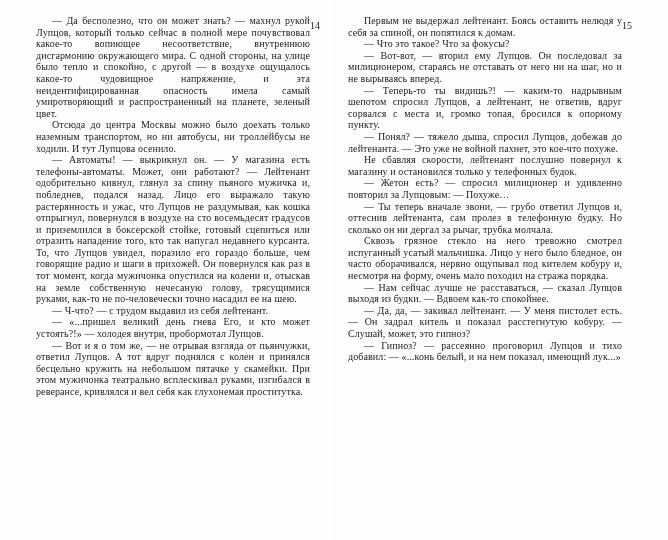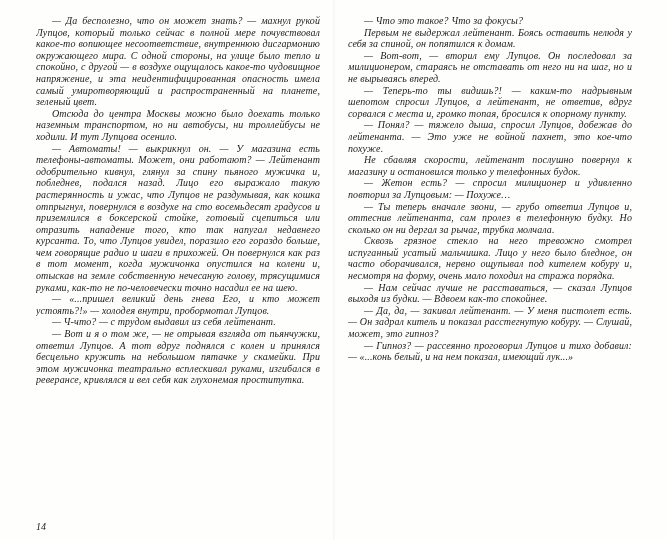--- a/index.html
+++ b/index.html
@@ -24,22 +24,21 @@
     top: 0;
     width: 2px;
     height: 540px;
     background: linear-gradient(to right, rgba(0,0,0,0.0), rgba(0,0,0,0.05), rgba(0,0,0,0.0));
   }
   .page {
     box-sizing: border-box;
     width: 334px;
     height: 540px;
     display: flex;
-    flex-direction: column;
-    font-style: italic;
+    flex-direction: row;
   }
   .page-left  { padding: 15px 14px 8px 36px; }
   .page-right { padding: 15px 36px 8px 14px; }
   .text-block {
     flex: 1 1 auto;
     overflow: hidden;
   }
   .para {
     margin: 0;
     text-indent: 1.6em;
@@ -60,38 +59,39 @@
 </style>
 </head>
 <body>
 
 <div class="spread">
   <div class="page page-left" lang="ru">
     <div class="text-block">
         <p class="para">— Да бесполезно, что он может знать? — махнул рукой Лупцов, который только сейчас в полной мере почувствовал какое-то вопиющее несоответствие, внутреннюю дисгармонию окружающего мира. С одной стороны, на улице было тепло и спокойно, с другой — в воздухе ощущалось какое-то чудовищное напряжение, и эта неидентифицированная опасность имела самый умиротворяющий и распространенный на планете, зеленый цвет.</p>
         <p class="para">Отсюда до центра Москвы можно было доехать только наземным транспортом, но ни автобусы, ни троллейбусы не ходили. И тут Лупцова осенило.</p>
         <p class="para">— Автоматы! — выкрикнул он. — У магазина есть телефоны-автоматы. Может, они работают? — Лейтенант одобрительно кивнул, глянул за спину пьяного мужичка и, побледнев, подался назад. Лицо его выражало такую растерянность и ужас, что Лупцов не раздумывая, как кошка отпрыгнул, повернулся в воздухе на сто восемьдесят градусов и приземлился в боксерской стойке, готовый сцепиться или отразить нападение того, кто так напугал недавнего курсанта. То, что Лупцов увидел, поразило его гораздо больше, чем говорящие радио и шаги в прихожей. Он повернулся как раз в тот момент, когда мужичонка опустился на колени и, отыскав на земле собственную нечесаную голову, трясущимися руками, как-то не по-человечески точно насадил ее на шею.</p>
+        <p class="para">— Ч-что? — с трудом выдавил из себя лейтенант.</p>
         <p class="para">— «...пришел великий день гнева Его, и кто может устоять?!» — холодея внутри, пробормотал Лупцов.</p>
-        <p class="para">— Ч-что? — с трудом выдавил из себя лейтенант.</p>
         <p class="para">— Вот и я о том же, — не отрывая взгляда от пьянчужки, ответил Лупцов. А тот вдруг поднялся с колен и принялся бесцельно кружить на небольшом пятачке у скамейки. При этом мужичонка театрально всплескивал руками, изгибался в реверансе, кривлялся и вел себя как глухонемая проститутка.</p>
       </div>
     <div class="page-number">14</div>
   </div>
 
   <div class="gutter"></div>
 
   <div class="page page-right" lang="ru">
     <div class="text-block">
+        <p class="para">Первым не выдержал лейтенант. Боясь оставить нелюдя у себя за спиной, он попятился к домам.</p>
         <p class="para">— Что это такое? Что за фокусы?</p>
-        <p class="para">Первым не выдержал лейтенант. Боясь оставить нелюдя у себя за спиной, он попятился к домам.</p>
         <p class="para">— Вот-вот, — вторил ему Лупцов. Он последовал за милиционером, стараясь не отставать от него ни на шаг, но и не вырываясь вперед.</p>
         <p class="para">— Теперь-то ты видишь?! — каким-то надрывным шепотом спросил Лупцов, а лейтенант, не ответив, вдруг сорвался с места и, громко топая, бросился к опорному пункту.</p>
         <p class="para">— Понял? — тяжело дыша, спросил Лупцов, добежав до лейтенанта. — Это уже не войной пахнет, это кое-что похуже.</p>
         <p class="para">Не сбавляя скорости, лейтенант послушно повернул к магазину и остановился только у телефонных будок.</p>
         <p class="para">— Жетон есть? — спросил милиционер и удивленно повторил за Лупцовым: — Похуже…</p>
         <p class="para">— Ты теперь вначале звони, — грубо ответил Лупцов и, оттеснив лейтенанта, сам пролез в телефонную будку. Но сколько он ни дергал за рычаг, трубка молчала.</p>
         <p class="para">Сквозь грязное стекло на него тревожно смотрел испуганный усатый мальчишка. Лицо у него было бледное, он часто оборачивался, нервно ощупывал под кителем кобуру и, несмотря на форму, очень мало походил на стража порядка.</p>
         <p class="para">— Нам сейчас лучше не расставаться, — сказал Лупцов выходя из будки. — Вдвоем как-то спокойнее.</p>
         <p class="para">— Да, да, — закивал лейтенант. — У меня пистолет есть. — Он задрал китель и показал расстегнутую кобуру. — Слушай, может, это гипноз?</p>
         <p class="para">— Гипноз? — рассеянно проговорил Лупцов и тихо добавил: — «...конь белый, и на нем показал, имеющий лук...»</p>
       </div>
+    <div class="page-number">15</div>
   </div>
 </div>
 
 </body></html>

